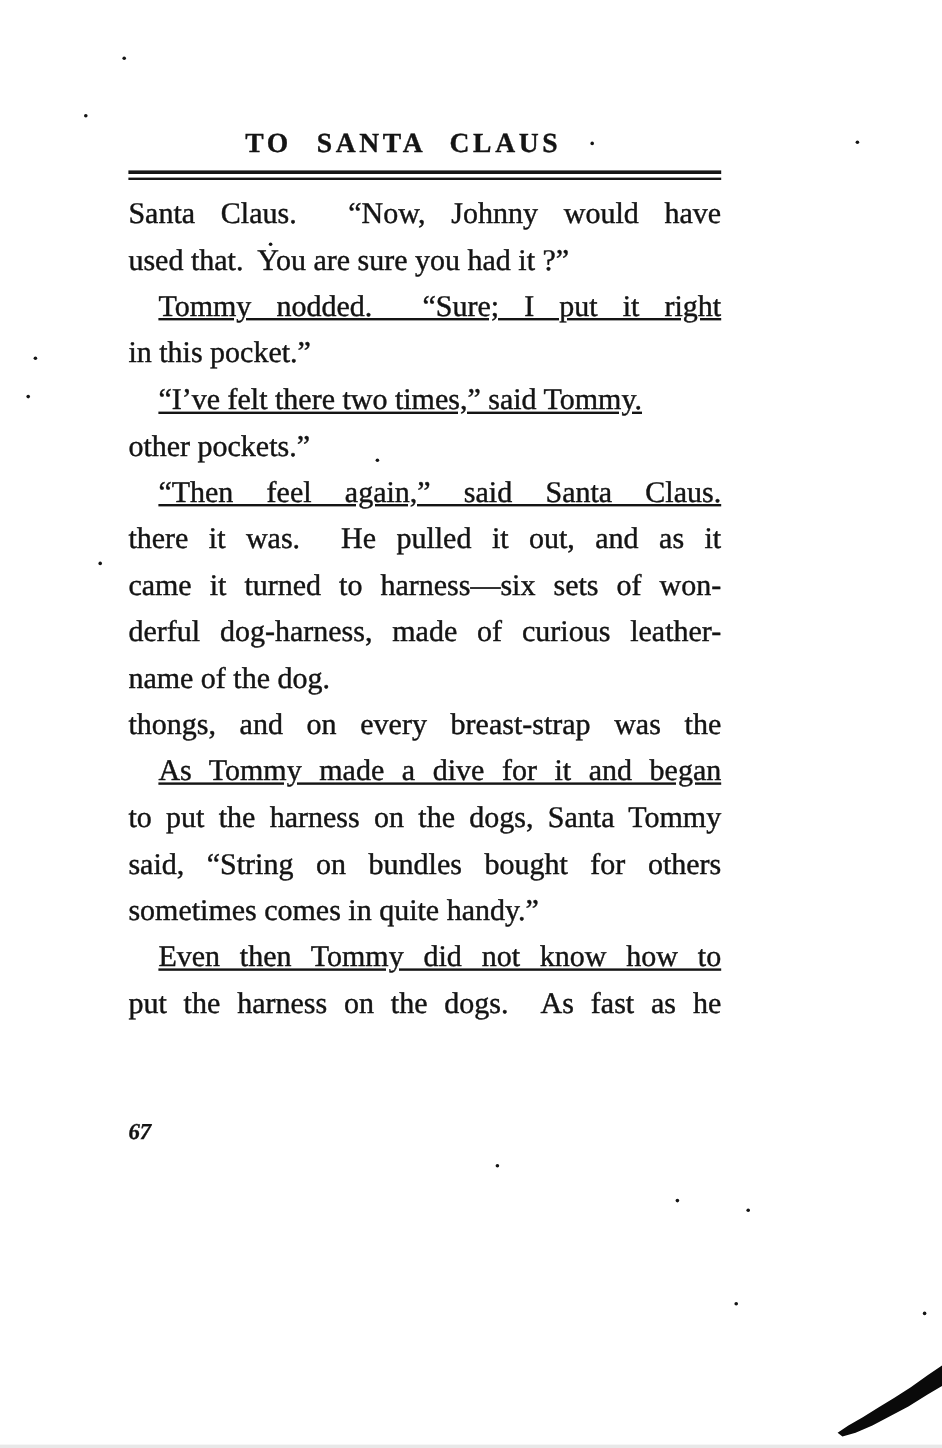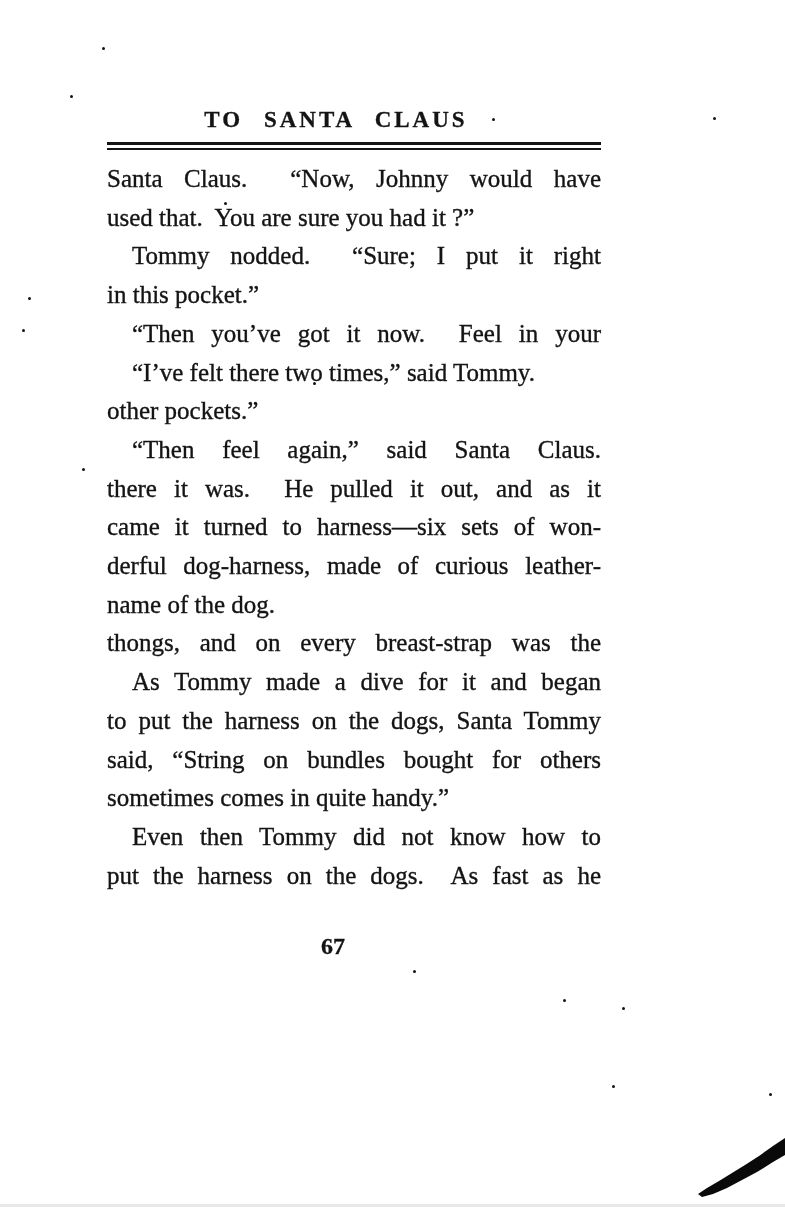--- a/index.html
+++ b/index.html
@@ -19,26 +19,26 @@
   .rule{position:absolute;left:107px;top:142px;width:494px;}
   .rule-top{height:3px;background:var(--ink,#141414);}
   .rule-gap{height:3px;}
   .rule-bottom{height:2px;background:var(--ink,#141414);}
   .text-block{
     position:absolute;left:107px;top:160px;width:494px;
     font-size:25px;line-height:38.7px;
     -webkit-text-stroke:0.35px var(--ink,#141414);
   }
   .line{min-height:38.7px;}
-  .line.indent{padding-left:25px;}
+  .line.indent{padding-left:25px;text-decoration:underline;}
   .line.just{text-align:justify;text-align-last:justify;}
   .folio{
     position:absolute;left:107px;top:933px;width:494px;box-sizing:border-box;
-    padding-right:42px;text-align:center;
-    font-size:24px;font-weight:bold;
+    padding-right:42px;text-align:left;
+    font-size:19px;font-weight:bold;font-style:italic;
     -webkit-text-stroke:0.3px var(--ink,#141414);
   }
   .speck{
     position:absolute;width:3px;height:3px;border-radius:50%;
     background:var(--ink,#141414);
   }
   .ink-mark{position:absolute;right:0;bottom:0;width:100px;height:70px;}
 </style>
 </head>
 <body>
@@ -51,21 +51,20 @@
     <div class="rule-top"></div>
     <div class="rule-gap"></div>
     <div class="rule-bottom"></div>
   </div>
 
   <div class="text-block" id="text-block">
       <div class="line just">Santa Claus.&nbsp; “Now, Johnny would have</div>
       <div class="line">used that.&nbsp; You are sure you had it ?”</div>
       <div class="line indent just">Tommy nodded.&nbsp; “Sure; I put it right</div>
       <div class="line">in this pocket.”</div>
-      <div class="line indent just">“Then you’ve got it now.&nbsp; Feel in your</div>
       <div class="line indent">“I’ve felt there two times,” said Tommy.</div>
       <div class="line">other pockets.”</div>
       <div class="line indent just">“Then feel again,” said Santa Claus.</div>
       <div class="line just">there it was.&nbsp; He pulled it out, and as it</div>
       <div class="line just">came it turned to harness—six sets of won-</div>
       <div class="line just">derful dog-harness, made of curious leather-</div>
       <div class="line">name of the dog.</div>
       <div class="line just">thongs, and on every breast-strap was the</div>
       <div class="line indent just">As Tommy made a dive for it and began</div>
       <div class="line just">to put the harness on the dogs, Santa Tommy</div>

